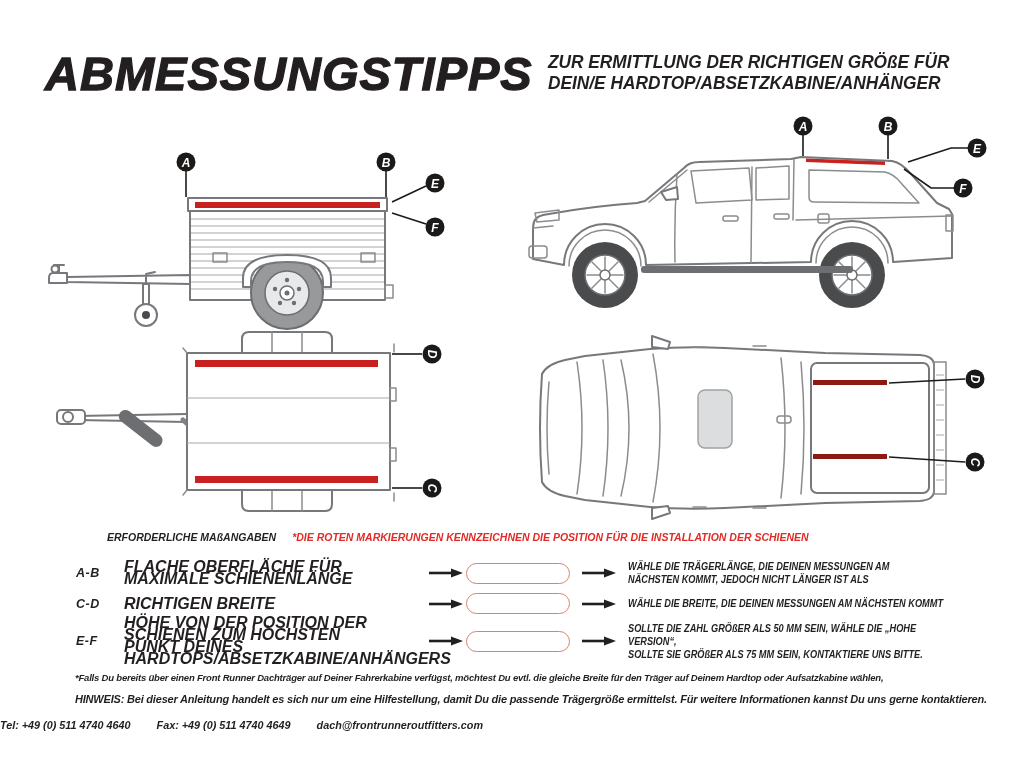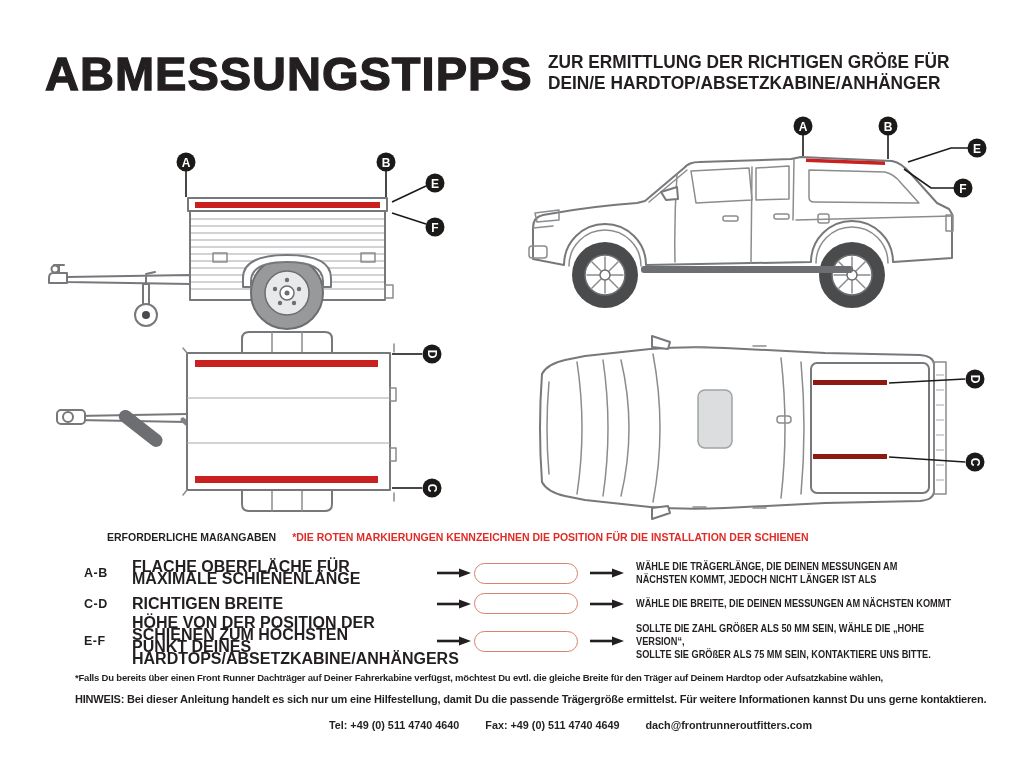--- a/index.html
+++ b/index.html
@@ -2,54 +2,54 @@
 <html style="--accent-red: #e02b26; --marking-red: #c8211f; --marking-dark-red: #8c1a13; --pill-outline: #d9826e; --ink: #231f20; --line: #77787b;"><head>
 <meta charset="utf-8">
 <style>
   html,body { margin:0; padding:0; background:#ffffff; }
   :root{
     --accent-red:#e02b26; --marking-red:#c8211f; --marking-dark-red:#8c1a13;
     --pill-outline:#d9826e; --ink:#231f20; --line:#77787b;
   }
   #stage{
     position:relative; width:1024px; height:768px; background:#fff; overflow:hidden;
-    font-family:"Liberation Sans", sans-serif; color:var(--ink);
+    font-family:"Liberation Sans", sans-serif; color:var(--ink);font-style:italic;
   }
   .abs{ position:absolute; }
   .title{
     left:45px; top:50px; font-size:47px; font-weight:bold; line-height:1;
     letter-spacing:1px; -webkit-text-stroke:1.3px var(--ink); white-space:nowrap;
   }
   .subtitle{
     left:548px; top:51px; font-size:19px; font-weight:bold; line-height:21px;
     transform:scaleX(0.91); transform-origin:left top; white-space:nowrap;
   }
   
   .meas-head{ left:75px; top:531px; font-size:10.5px; font-weight:bold; white-space:nowrap;padding-left:32px; }
   .meas-head .red{ color:var(--accent-red); margin-left:16px; }
-  .rows{ left:84px; top:556px; width:920px; }
+  .rows{ left:76px; top:556px; width:920px; }
   .mrow{
     display:grid; grid-template-columns:48px 302px 40px 104px 58px 1fr;
     align-items:center;
   }
   .mrow.r1{ min-height:34px; } .mrow.r2{ min-height:27px; } .mrow.r3{ min-height:38px; }
   .code{ font-size:12.5px; font-weight:bold; letter-spacing:.5px; }
   .mlabel{ font-size:16px; font-weight:bold; line-height:12px; white-space:pre-line; }
   .mresult{ font-size:10px; font-weight:bold; line-height:13px; white-space:pre-line;
             transform:scaleX(0.92); transform-origin:left center; }
   .pill{ width:100%; height:21px; box-sizing:border-box;
          border:1.6px solid var(--pill-outline); border-radius:12px; background:#fff; }
   .arrow{ display:block; margin:0 auto; }
   .arrow line{ stroke:var(--ink); stroke-width:2.6; }
   .arrow polygon{ fill:var(--ink); }
   .footnote{ left:75px; top:655px; font-size:9.5px; font-weight:bold; line-height:13px;
              letter-spacing:-0.2px; white-space:nowrap;margin-top:16px; }
   .footnote .l2{ padding-left:7px; }
   .hinweis{ left:75px; top:693px; font-size:11px; font-weight:bold; letter-spacing:-0.2px; white-space:nowrap; }
-  .contact{ left:0; top:719px; width:812px; display:flex; justify-content:flex-end; gap:26px;
+  .contact{ left:0; top:719px; width:812px; display:flex; justify-content:flex-start; gap:26px;
             font-size:10.8px; font-weight:bold; }
   
   svg text{ font-family:"Liberation Sans", sans-serif; }
   .ln  { stroke:var(--line); fill:none; stroke-width:2; stroke-linecap:round; stroke-linejoin:round; }
   .lnf { stroke:var(--line); fill:#fff; stroke-width:2; stroke-linecap:round; stroke-linejoin:round; }
   .ln15{ stroke:#8a8c8e; fill:none; stroke-width:1.5; stroke-linecap:round; stroke-linejoin:round; }
   .thin{ stroke:#a6a8ab; fill:none; stroke-width:1.1; }
   .stripe{ fill:var(--marking-red); }
   .stripe-dark{ fill:var(--marking-dark-red); }
   .bubble{ fill:#1c1a19; }

